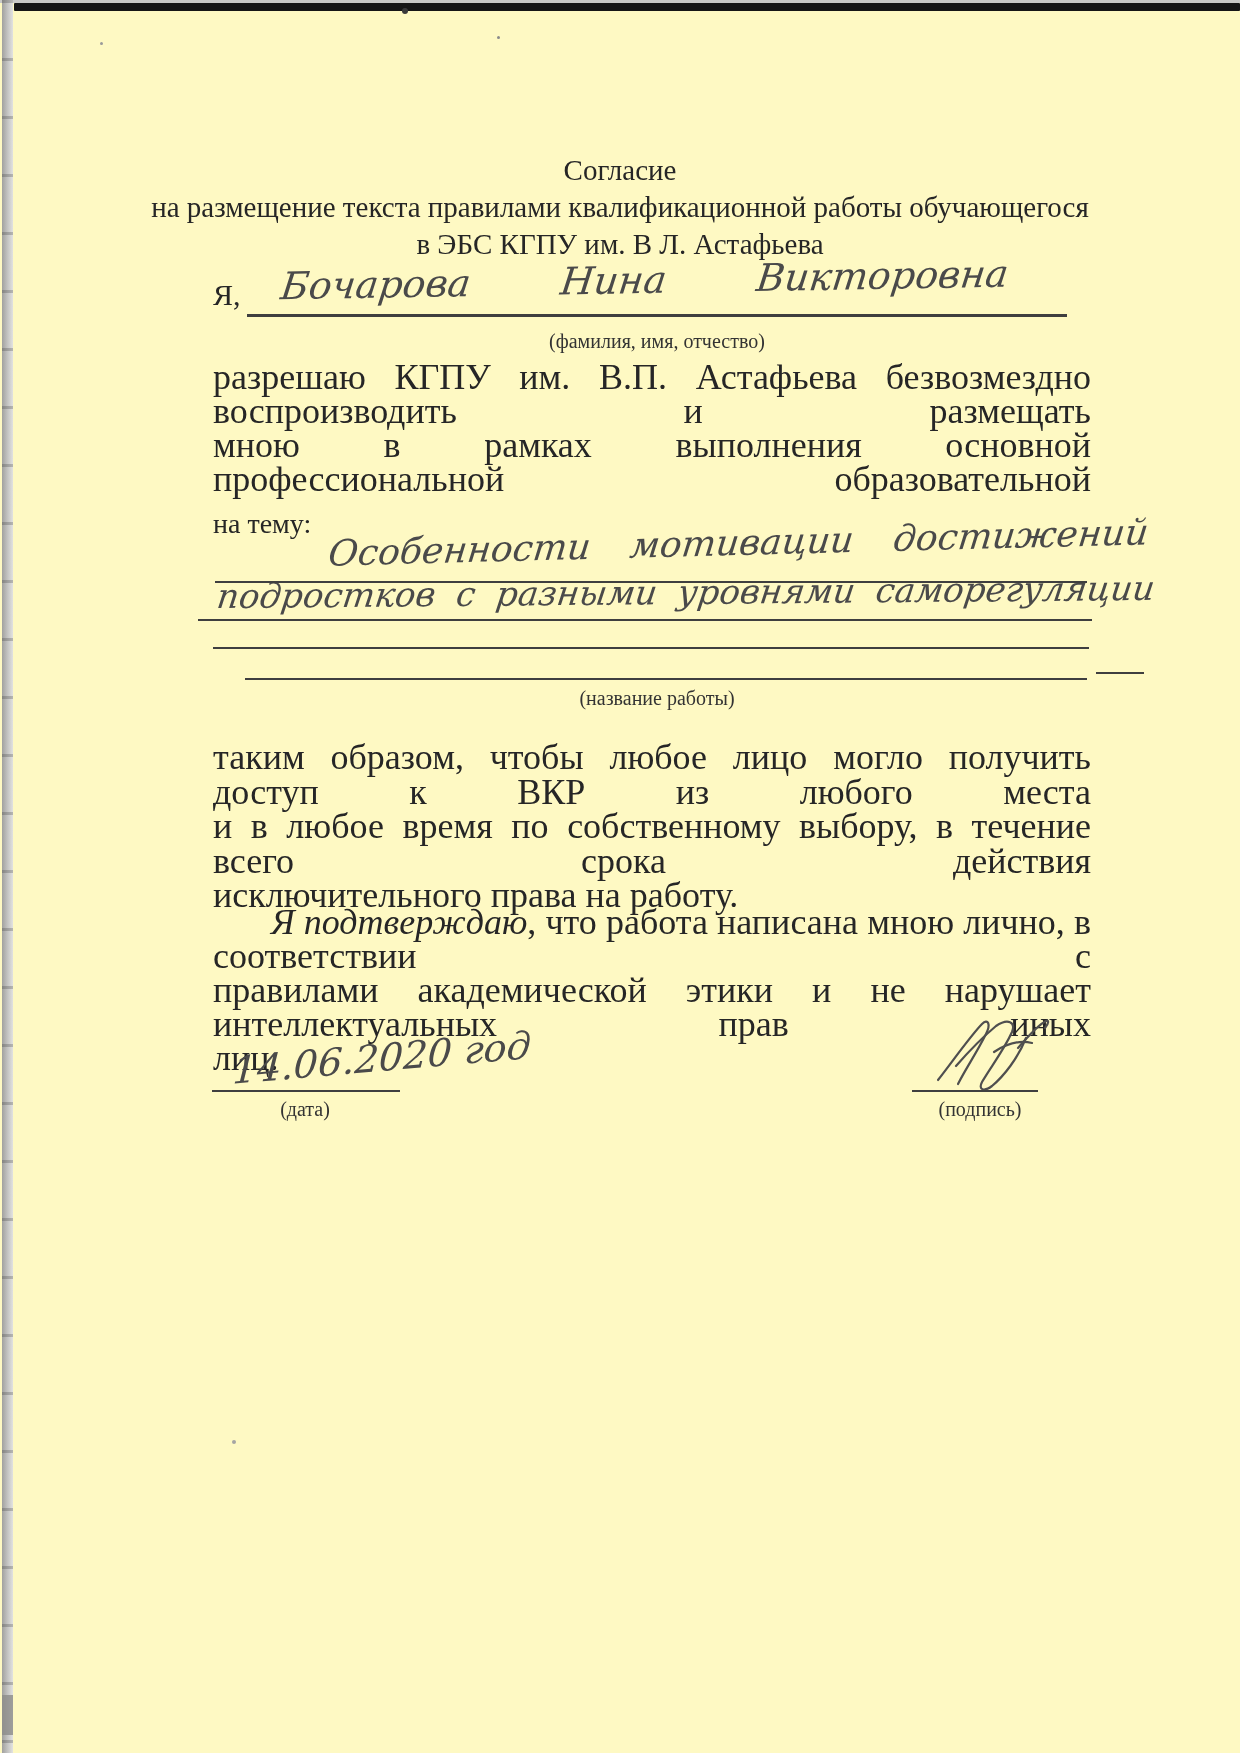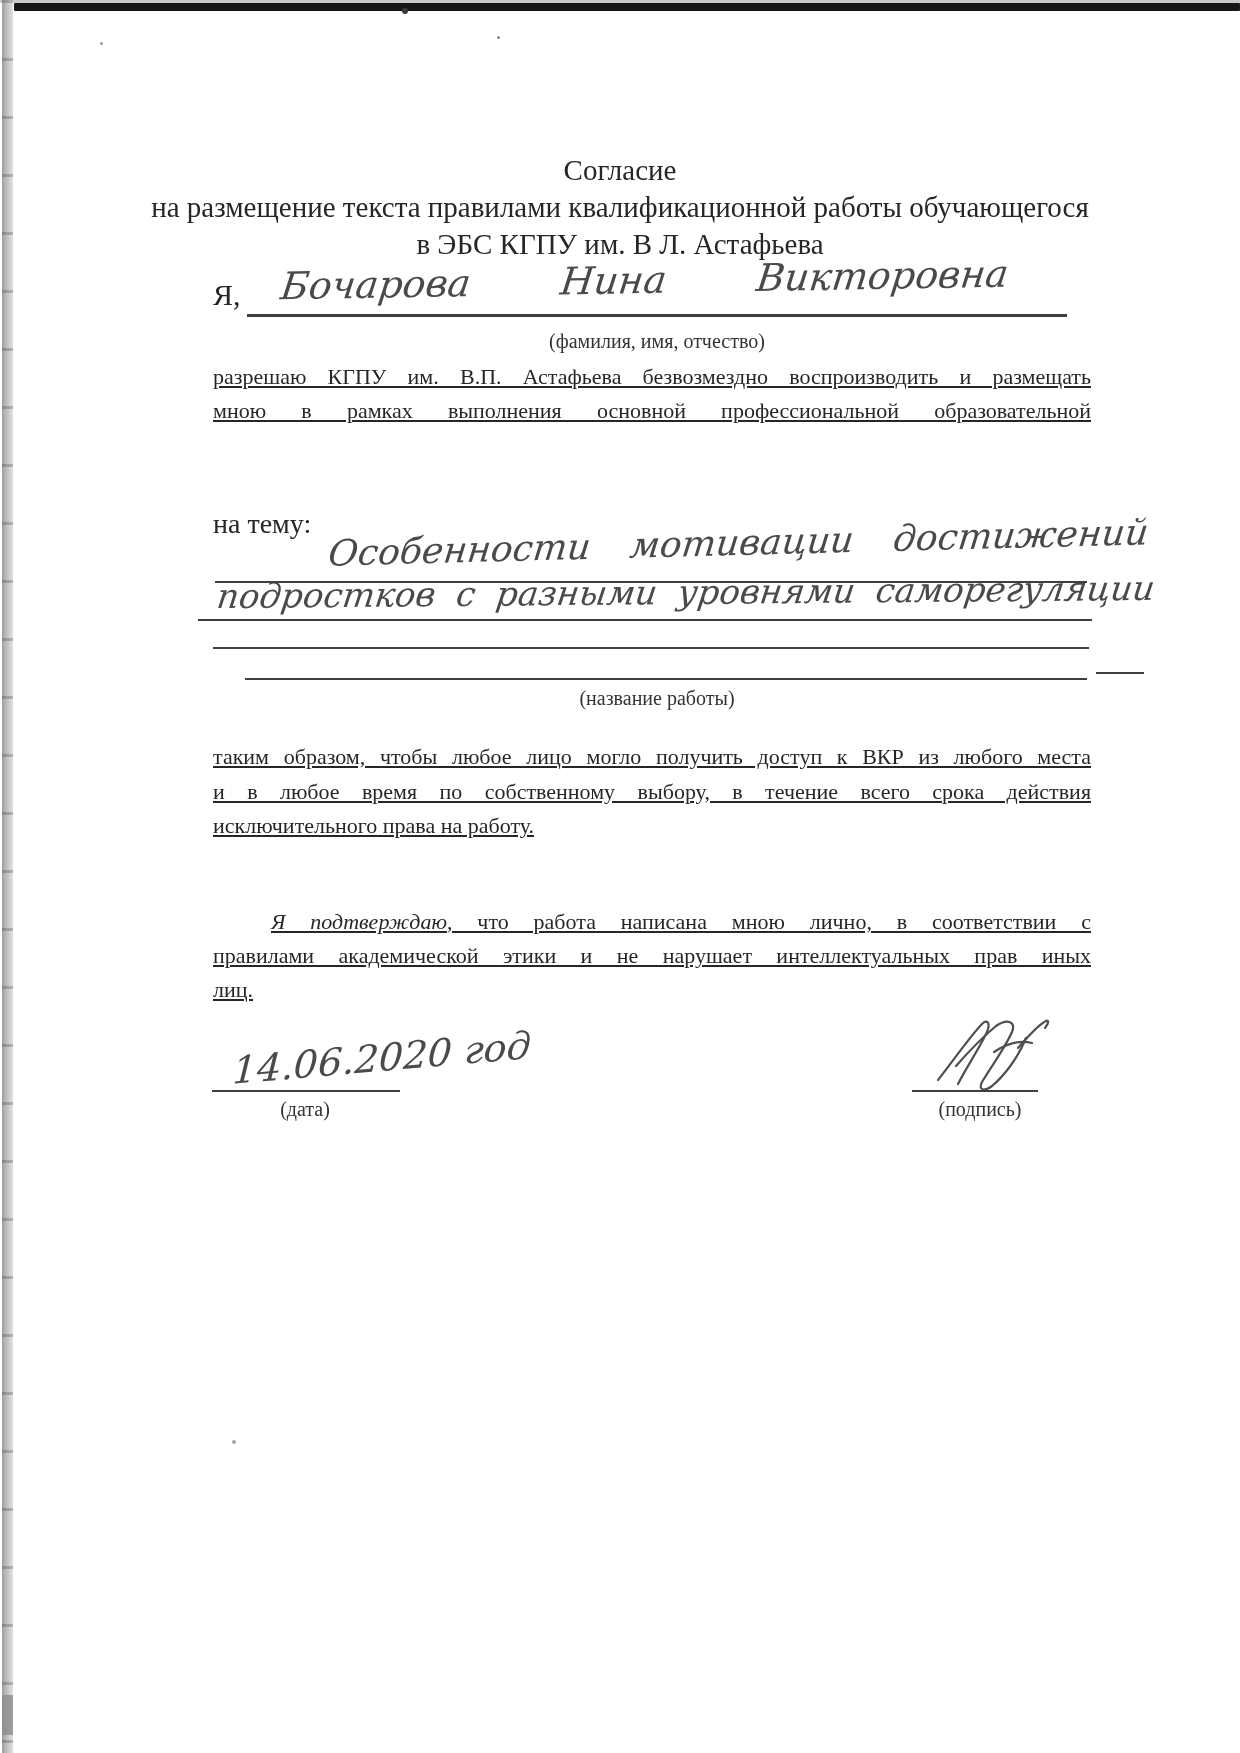--- a/index.html
+++ b/index.html
@@ -1,19 +1,19 @@
 <!DOCTYPE html>
 <html style="--text-color: #262626; --ink-color: #4a4a4a; --link-color: #4e7d92;"><head>
 <meta charset="utf-8">
 <style>
   html,body{margin:0;padding:0;background:#e9e9e7;}
   .page{
     position:relative;
     width:1240px;height:1753px;
-    background:#ffffff;
+    background:#fef9c3;
     overflow:hidden;
     font-family:"Liberation Serif","DejaVu Serif",serif;
     color:var(--text-color,#262626);
   }
   
   .scan-top-gray{position:absolute;top:0;left:0;right:0;height:3px;background:#c9c9c7;}
   .scan-top-bar{position:absolute;top:3px;left:14px;right:0;height:8px;background:#161616;border-radius:1px;}
   .scan-left-strip{
     position:absolute;top:0;left:2px;width:11px;height:100%;
     background:
@@ -22,21 +22,21 @@
   }
   .scan-left-blotch{position:absolute;left:2px;top:1695px;width:11px;height:40px;background:#8c8c8a;opacity:.8;}
   .dot{position:absolute;border-radius:50%;background:#3a3a3a;}
   .dot.d1{left:402px;top:8px;width:6px;height:6px;}
   .dot.d2{left:497px;top:36px;width:3px;height:3px;background:#8a8a8a;}
   .dot.d3{left:100px;top:42px;width:3px;height:3px;background:#9a9a9a;}
   .dot.d4{left:232px;top:1440px;width:4px;height:4px;background:#a5a5a3;}
 
   
   .title-block{position:absolute;top:152px;left:0;width:100%;text-align:center;font-size:29px;line-height:37px;}
-  .body-text{font-size:22px;line-height:34px;text-decoration:underline;}
+  .body-text{font-size:36px;line-height:34px;}
   .jline{text-align:justify;text-align-last:justify;}
   .caption{font-size:20px;color:#333;text-align:center;}
 
   .name-prefix{position:absolute;left:213px;top:278px;font-size:30px;}
   .rule{position:absolute;border-bottom:2px solid #3f3f3f;height:0;}
   .rule.name-line{left:247px;top:314px;width:820px;border-bottom-width:3px;}
   .caption.fio{position:absolute;left:247px;top:330px;width:820px;}
 
   .hand{
     font-family:"DejaVu Serif",serif;

